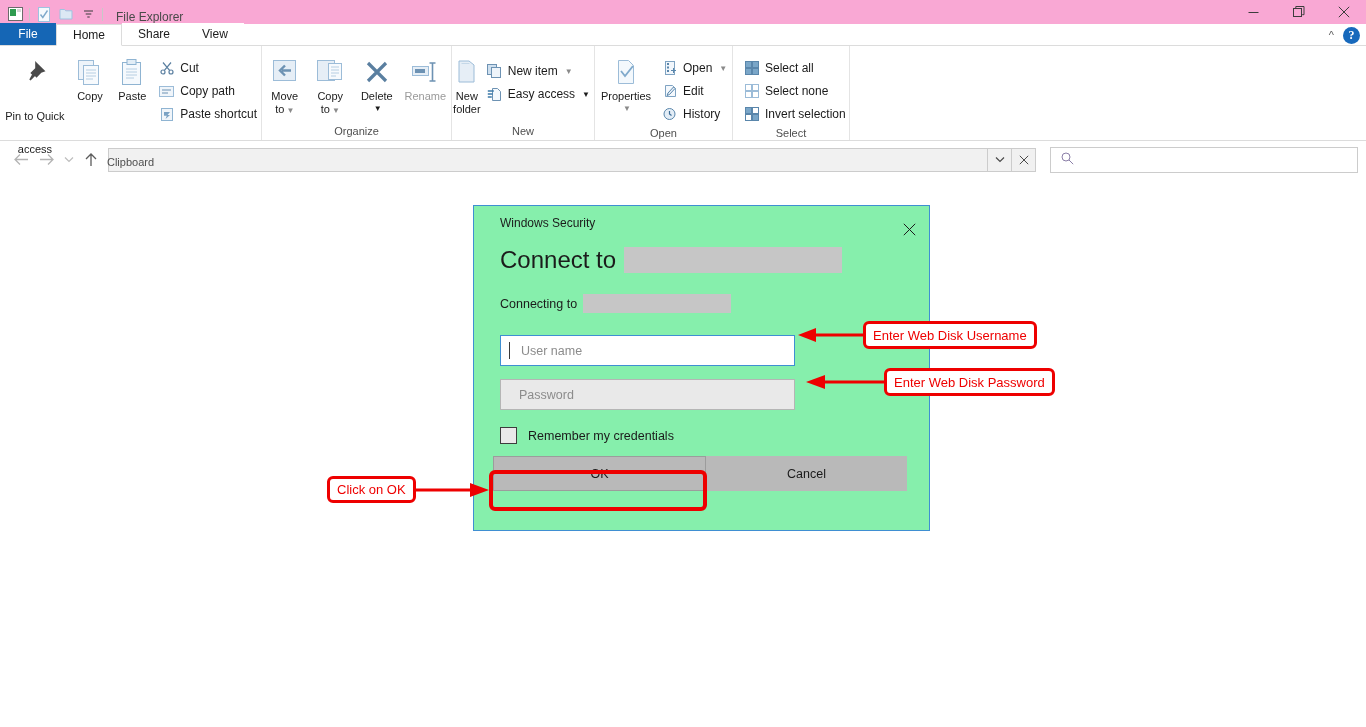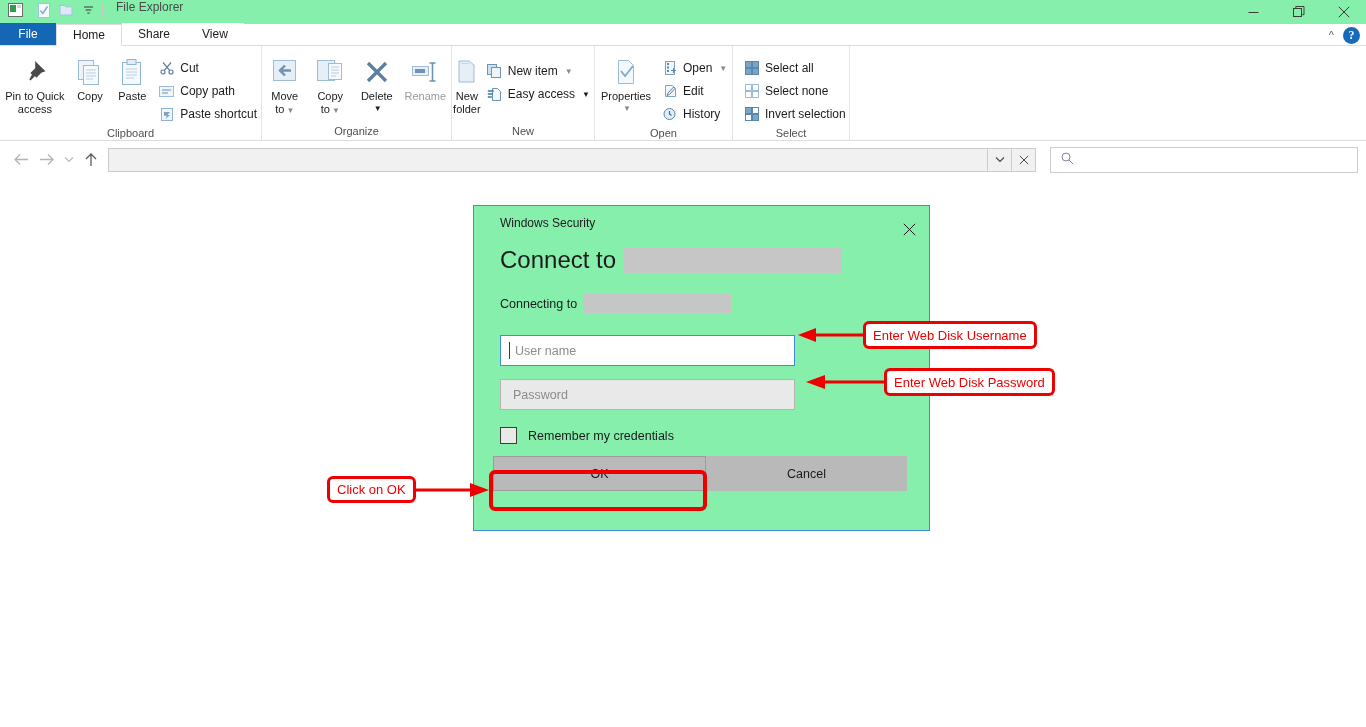--- a/index.html
+++ b/index.html
@@ -12,22 +12,22 @@
     font-size:12px;
     color:#1b1b1b;
     overflow:hidden;
     position:relative;
     -webkit-font-smoothing:antialiased;
   }
 
   
   .titlebar{
     height:24px; width:100%;
-    background:#86efac;
-    display:flex; align-items:flex-start;
+    background:#f9a8d4;
+    display:flex; align-items:flex-end;
     position:relative;
   }
   .qat{ display:flex; align-items:center; padding-left:4px; gap:0px; }
   .qat-ico{
     width:22px; height:20px;
     display:flex; align-items:center; justify-content:center;
   }
   .sep-v{ width:1px; height:13px; background:#c8c8c8; margin:0 3px; }
   .win-title{
     font-size:12px; color:#4a4a4a; margin-left:10px;
@@ -179,21 +179,21 @@
     display:flex; align-items:center;
     padding:20px 0 0 26px;
     font-size:12.5px; color:#1b1b1b;
   }
   .dlg-fields{ padding:22px 0 0 26px; }
   .txtfield{
     width:295px; height:31px;
     background:#ffffff;
     border:1px solid #b5b5b5;
     display:flex; align-items:center;
-    padding-left:12px;
+    padding-left:18px;
     font-size:12.5px; color:#8c8c8c;
     margin-bottom:13px;
     position:relative;
   }
   .txtfield.focused{ border:1px solid #3f8fd2; background:#ffffff; }
   .txtfield.grey{ background:#e9e9e9; border:1px solid #b5b5b5; }
   .caretbar{
     width:1px; height:17px; background:#3a3a3a; position:absolute; left:8px;
   }
   .chkrow{ display:flex; align-items:center; gap:11px; padding:4px 0 0 26px; }
@@ -296,21 +296,21 @@
   <div class="tab-right">
     <span class="chev-up">^</span>
     <span class="help-btn">?</span>
   </div>
 </div>
 
 <div class="ribbon">
 
   <div class="rgroup" style="width:262px;">
     <div class="rgroup-body">
-      <div class="bigbtn" style="width:76px;">
+      <div class="bigbtn" style="width:76px;gap:20px;">
         <span class="gl">
           <svg width="26" height="26" viewBox="0 0 26 26">
               <g stroke="#4a4a4a" stroke-width="1.6" fill="#4a4a4a">
                 <path d="M14 4l8 8-3 1-4.5 4.5-1.5-1.5L8 21l3-5.5-1.5-1.5L14 9.5z"></path>
               </g>
             </svg>
         </span>
         <span class="lbl">Pin to Quick</span>
         <span class="lbl" style="margin-top:0">access</span>
       </div>

